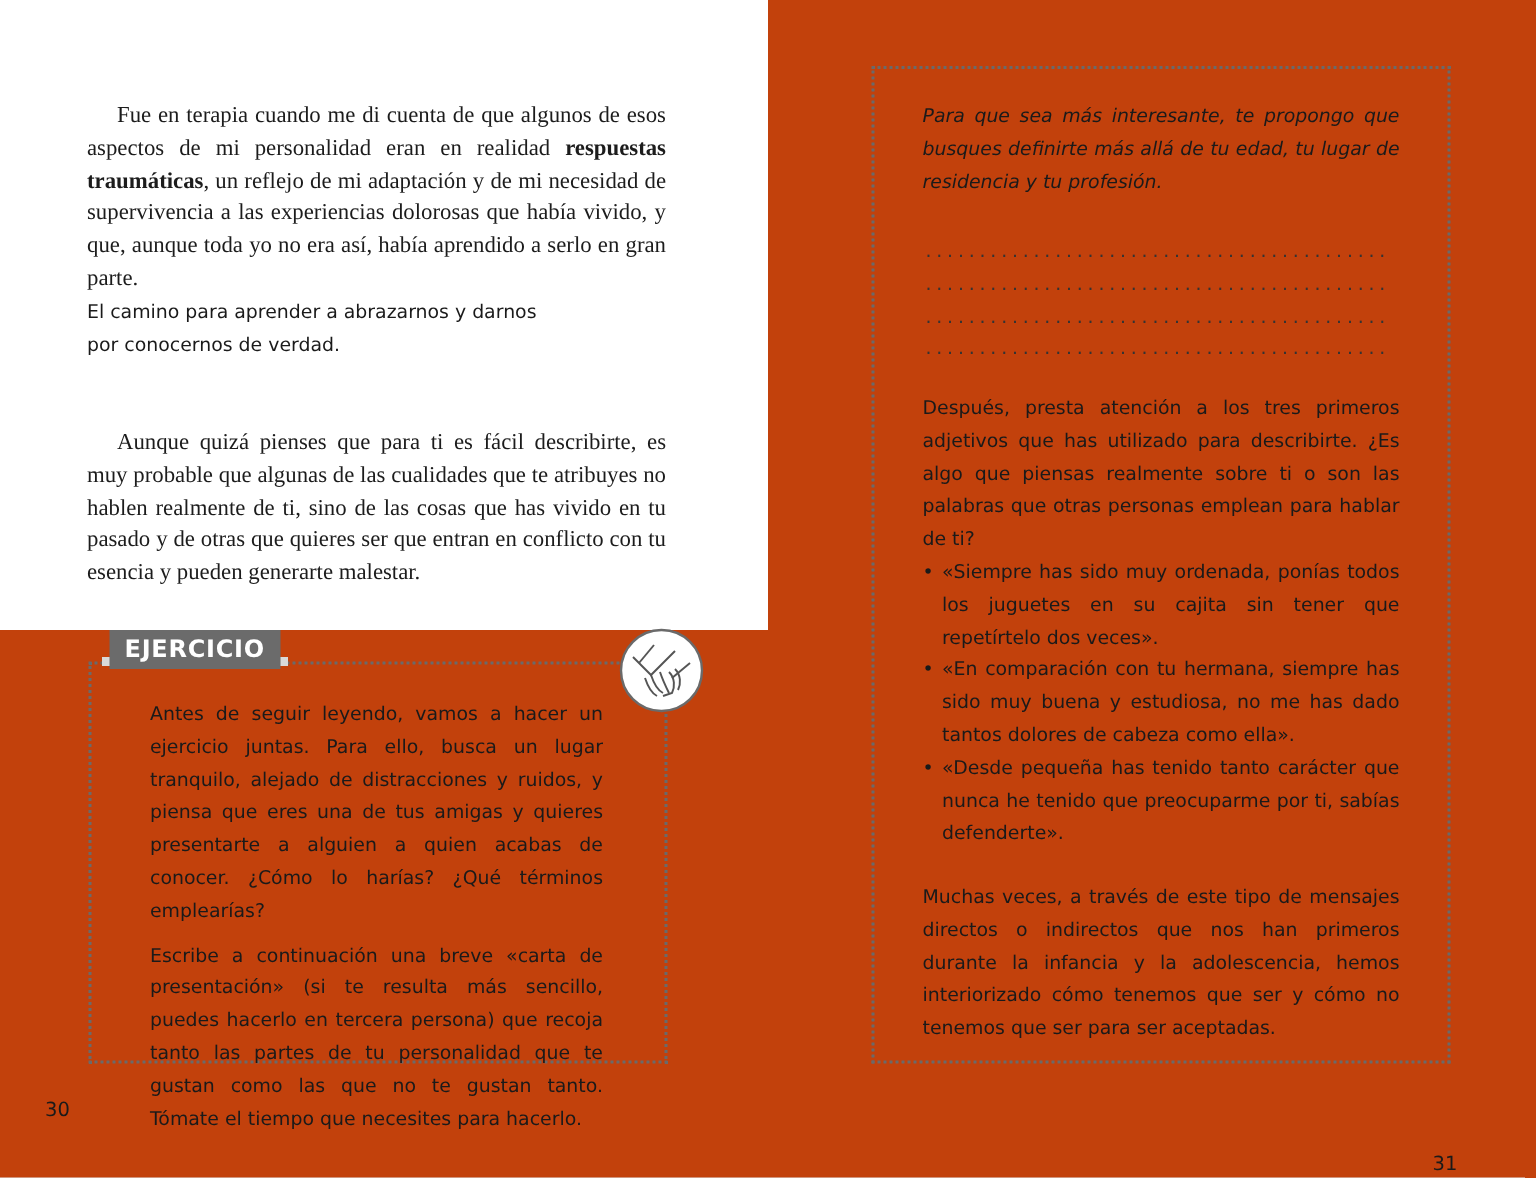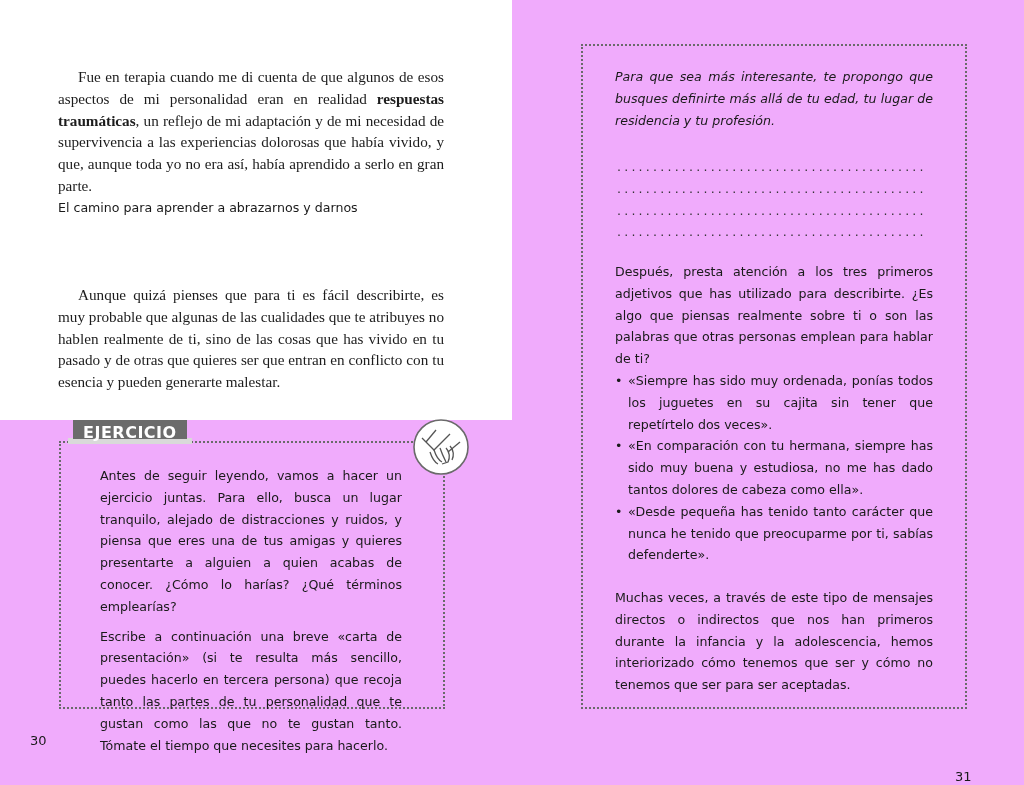--- a/index.html
+++ b/index.html
@@ -1,19 +1,19 @@
 <!DOCTYPE html>
 <html><head>
 <meta charset="utf-8">
 <style>
   * { box-sizing: border-box; margin: 0; padding: 0; }
   html, body { width: 1024px; height: 785px; overflow: hidden; background: #d9d9d9; }
   body { position: relative; font-family: "DejaVu Sans", sans-serif; color: #1a1a1a; }
 
-  .page { position: absolute; top: 0; height: 785px; width: 512px; background: #f0abfc; }
+  .page { position: absolute; top: 0; height: 785px; width: 512px; background: #c2410c; }
   .page-left { left: 0; }
   .page-right { left: 512px; }
 
   .white-area { position: absolute; left: 0; top: 0; width: 512px; height: 420px; background: #ffffff; }
 
   .serif-block {
     position: absolute; left: 58px; width: 386px;
     font-family: "Liberation Serif", serif; font-size: 15.2px; line-height: 21.8px;
     text-align: justify; color: #1c1c1c;
   }
@@ -27,21 +27,21 @@
     font-family: "DejaVu Sans", sans-serif; font-size: 12.6px; line-height: 21.8px;
     text-align: left; color: #1a1a1a;
   }
   .quote span { display: block; }
 
   .ex-box {
     position: absolute; left: 59px; top: 441px; width: 386px; height: 268px;
     border: 2px dotted #6a6a6a;
   }
   .ex-tab {
-    position: absolute; left: 73px; top: 420px; height: 19px; padding: 0 10px;
+    position: absolute; left: 73px; top: 420px; height: 26px; padding: 0 10px;
     background: #6b6b6b; color: #ffffff;
     font-family: "DejaVu Sans", sans-serif; font-weight: bold; font-size: 16px;
     line-height: 26px; letter-spacing: 0.5px;
   }
   .ex-tab-gap { position: absolute; left: 68px; top: 438px; width: 124px; height: 6px; background: #d9d9d9; }
   .hand-icon {
     position: absolute; left: 412px; top: 418px; width: 58px; height: 58px;
   }
 
   .sans-block {
@@ -82,20 +82,21 @@
 
 <div class="page page-left">
   <div class="white-area"></div>
 
   <div class="serif-block p1">
     <p><span>Fue en terapia cuando me di cuenta de que algunos de esos aspectos de mi personalidad eran en realidad </span><b>respuestas traumáticas</b><span>, un reflejo de mi adaptación y de mi necesidad de supervivencia a las experiencias dolorosas que había vivido, y que, aunque toda yo no era así, había aprendido a serlo en gran parte.</span></p>
   </div>
 
   <div class="quote">
     <span>El camino para aprender a abrazarnos y darnos</span>
+    <span>por conocernos de verdad.</span>
   </div>
 
   <div class="serif-block p2">
     <p>Aunque quizá pienses que para ti es fácil describirte, es muy probable que algunas de las cualidades que te atribuyes no hablen realmente de ti, sino de las cosas que has vivido en tu pasado y de otras que quieres ser que entran en conflicto con tu esencia y pueden generarte malestar.</p>
   </div>
 
   <div class="ex-box"></div>
   <div class="ex-tab-gap"></div>
   <div class="ex-tab">EJERCICIO</div>
 

